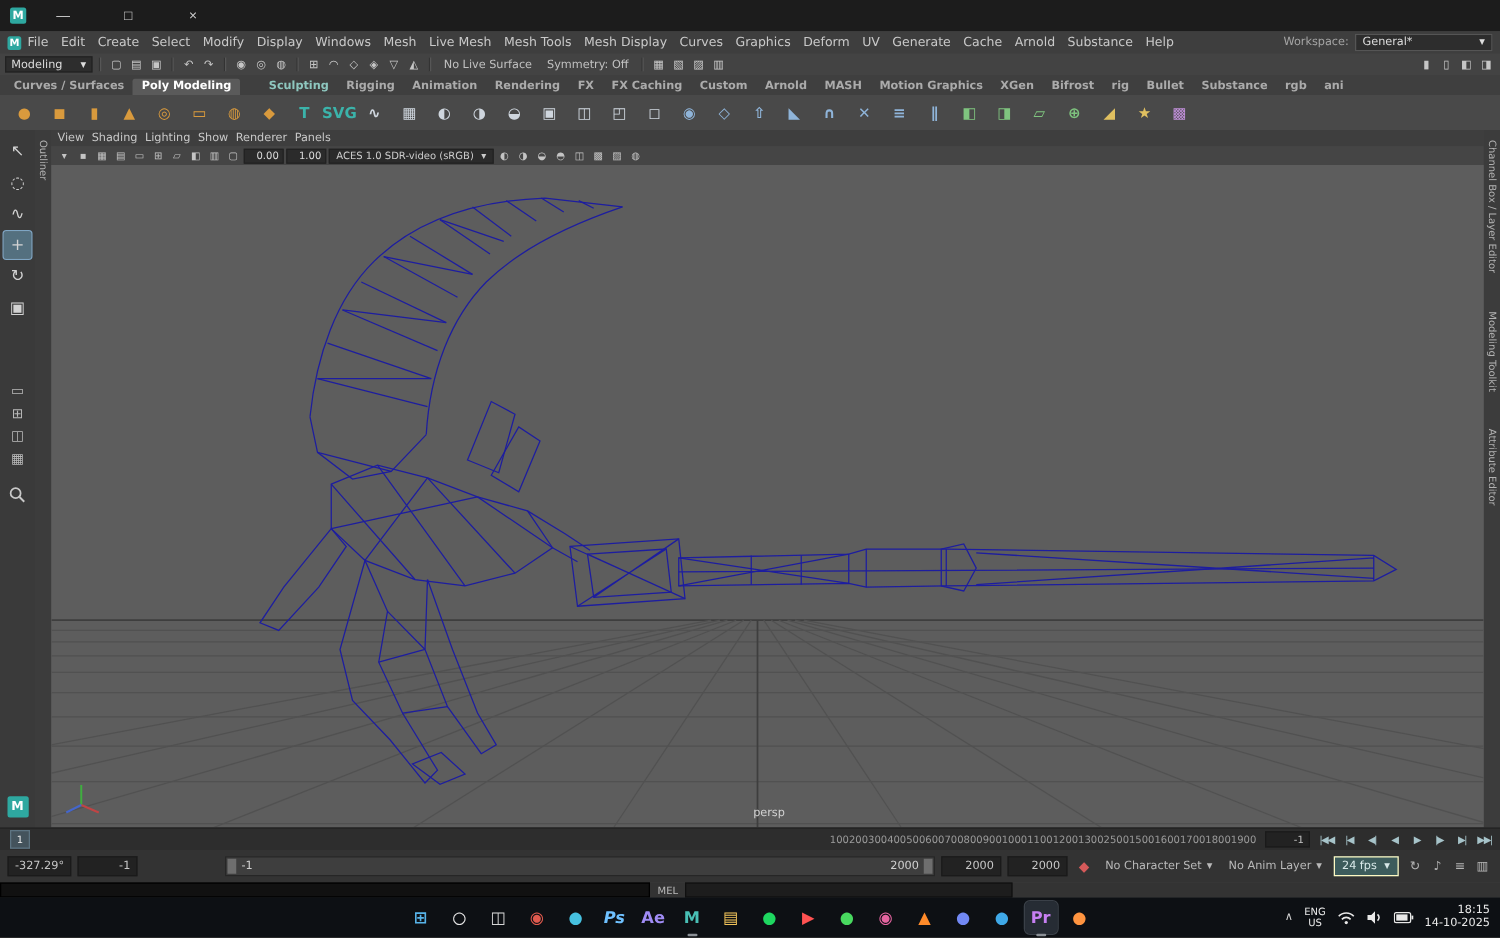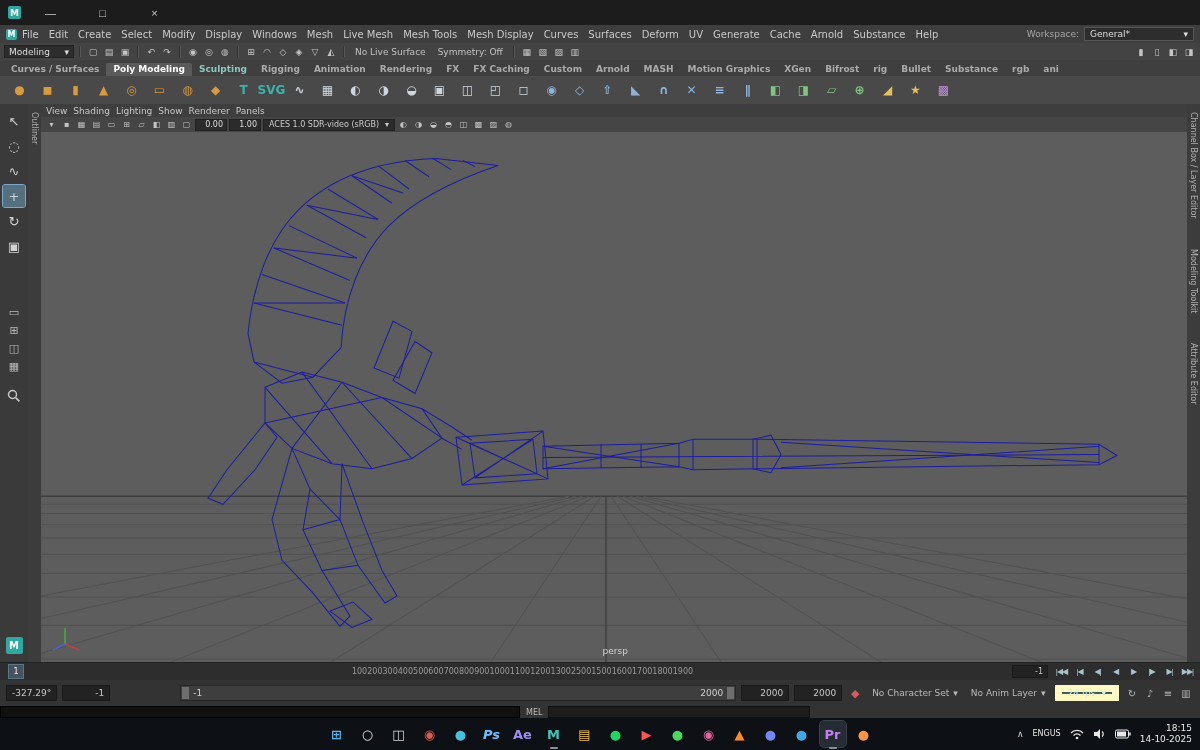--- a/index.html
+++ b/index.html
@@ -60,55 +60,55 @@
   .view3d { flex:1; position:relative; background:var(--viewportBg,#5d5d5d); overflow:hidden; min-height:0; }
   svg.wire { position:absolute; inset:0; width:100%; height:100%; }
   .gline { stroke:var(--gridLine,#515151); stroke-width:1; }
   .gmaj  { stroke:var(--gridMajor,#3e3e3e); stroke-width:1.4; }
   .mesh  { stroke:var(--wireframe,#1d1da0); stroke-width:1; fill:none; }
   .persp-label { position:absolute; left:49%; bottom:6px; font-size:9px; color:#d2d2d2; }
   .axis-gizmo { position:absolute; left:8px; bottom:8px; }
 
   
   .timeslider { height:18px; background:#2d2d2d; position:relative; flex:0 0 auto; border-top:1px solid #222; }
-  .ticks { position:absolute; left:40px; right:195px; top:0; bottom:0; display:flex; justify-content:center; align-items:center; font-size:8px; color:#9b9b9b; }
+  .ticks { position:absolute; left:40px; right:195px; top:0; bottom:0; display:flex; justify-content:flex-end; align-items:center; font-size:8px; color:#9b9b9b; }
   .playhead { position:absolute; left:8px; top:1px; bottom:1px; width:16px; background:#44535c; border:1px solid #5d7482; color:#eee; font-size:8px; display:flex; align-items:center; justify-content:center; }
   .ts-end { position:absolute; right:152px; top:2px; bottom:2px; width:36px; background:#222; border:1px solid #1a1a1a; color:#c6c6c6; font-size:8px; display:flex; align-items:center; justify-content:flex-end; padding:0 4px; }
   .playback { position:absolute; right:4px; top:0; bottom:0; display:flex; align-items:center; gap:1px; }
   .pb-btn { background:transparent; border:none; color:#a6c3c9; font-size:8px; width:17px; height:14px; display:flex; align-items:center; justify-content:center; letter-spacing:-1px; }
 
   
   .rangerow { height:26px; background:#333; display:flex; align-items:center; gap:5px; padding:0 6px; font-size:9px; color:#b9b9b9; flex:0 0 auto; }
   .rs-field { background:#222; border:1px solid #1a1a1a; height:16px; display:flex; align-items:center; justify-content:flex-end; padding:0 5px; min-width:48px; color:#c6c6c6; }
   .rs-spacer { width:60px; }
   .range-bar { flex:1; height:16px; background:#3e3e3e; border:1px solid #262626; position:relative; display:flex; align-items:center; justify-content:space-between; padding:0 12px; color:#d0d0d0; }
   .range-handle { position:absolute; top:1px; bottom:1px; width:7px; background:#6e6e6e; }
   .range-handle.left { left:1px; } .range-handle.right { right:1px; }
   .autokey { color:#d65a5a; font-size:11px; width:16px; text-align:center; }
   .dd-inline { display:flex; align-items:center; gap:4px; padding:0 4px; white-space:nowrap; }
-  .fps-dd { background:#3d5c5c; border:7px solid #fef9c3; height:16px; display:flex; align-items:center; gap:6px; padding:0 6px; color:#d8e8e8; white-space:nowrap; }
+  .fps-dd { background:#3d5c5c; border:1px solid #fef9c3; height:16px; display:flex; align-items:center; gap:6px; padding:0 6px; color:#d8e8e8; white-space:nowrap; }
   .rs-icon { width:16px; height:16px; display:flex; align-items:center; justify-content:center; color:#b5b5b5; font-size:10px; }
 
   
   .cmdrow { height:12px; display:flex; align-items:stretch; background:#333; font-size:8px; flex:0 0 auto; }
   .cmd-input { flex:0 0 520px; background:#111; border:1px solid #000; }
   .mel-label { padding:0 6px; display:flex; align-items:center; color:#bbb; }
   .cmd-result { flex:0 0 262px; background:#1d1d1d; border:1px solid #101010; }
   .helprow { height:9px; background:#1f1f1f; display:flex; align-items:center; font-size:8px; line-height:8px; color:#c2c2c2; gap:4px; padding:0 3px; flex:0 0 auto; }
   .help-ico { width:6px; height:6px; background:#2ea8a0; border-radius:1px; }
 
   
   .taskbar { height:32px; background:#0d1014; position:relative; display:flex; align-items:center; flex:0 0 auto; }
   .tb-center { margin:0 auto; display:flex; align-items:center; gap:5px; }
   .tb-icon { width:26px; height:26px; border-radius:4px; display:flex; align-items:center; justify-content:center; font-size:13px; font-weight:bold; position:relative; }
   .tb-icon.open::after { content:""; position:absolute; bottom:-2px; left:9px; right:9px; height:2px; background:#8b9096; border-radius:2px; }
   .tb-icon.active { background:#262c34; outline:1px solid #3a4048; }
   .tray { position:absolute; right:8px; top:0; bottom:0; display:flex; align-items:center; gap:9px; color:#e8e8e8; }
   .tray .chev { font-size:9px; color:#d5d5d5; }
-  .lang { display:flex; flex-direction:row; align-items:center; font-size:8px; line-height:1.15; }
+  .lang { display:flex; flex-direction:column; align-items:center; font-size:8px; line-height:1.15; }
   .clock { display:flex; flex-direction:column; align-items:flex-end; font-size:9px; line-height:1.2; }
 </style>
 </head>
 <body>
 
 <div class="screen">
 
   <div class="titlebar">
     <span class="app-badge">M</span>
     <button class="win-btn">—</button>
@@ -125,21 +125,21 @@
         <span class="menu-item">Create</span>
         <span class="menu-item">Select</span>
         <span class="menu-item">Modify</span>
         <span class="menu-item">Display</span>
         <span class="menu-item">Windows</span>
         <span class="menu-item">Mesh</span>
         <span class="menu-item">Live Mesh</span>
         <span class="menu-item">Mesh Tools</span>
         <span class="menu-item">Mesh Display</span>
         <span class="menu-item">Curves</span>
-        <span class="menu-item">Surfaces</span>
+        <span class="menu-item">Graphics</span>
         <span class="menu-item">Deform</span>
         <span class="menu-item">UV</span>
         <span class="menu-item">Generate</span>
         <span class="menu-item">Cache</span>
         <span class="menu-item">Arnold</span>
         <span class="menu-item">Substance</span>
         <span class="menu-item">Help</span>
       </div>
     <div class="ws">
       <span>Workspace:</span>
@@ -193,21 +193,21 @@
         <span class="sicon">▯</span>
         <span class="sicon">◧</span>
         <span class="sicon">◨</span>
       </div>
   </div>
 
   <div class="shelftabs">
 
   <span class="shelf-tab">Curves / Surfaces</span>
       <span class="shelf-tab active">Poly Modeling</span>
-      <span class="shelf-tab" style="color: rgb(142, 199, 191);">Sculpting</span>
+      <span class="shelf-tab" style="color: rgb(142, 199, 191); margin-left: 16px;">Sculpting</span>
       <span class="shelf-tab">Rigging</span>
       <span class="shelf-tab">Animation</span>
       <span class="shelf-tab">Rendering</span>
       <span class="shelf-tab">FX</span>
       <span class="shelf-tab">FX Caching</span>
       <span class="shelf-tab">Custom</span>
       <span class="shelf-tab">Arnold</span>
       <span class="shelf-tab">MASH</span>
       <span class="shelf-tab">Motion Graphics</span>
       <span class="shelf-tab">XGen</span>

